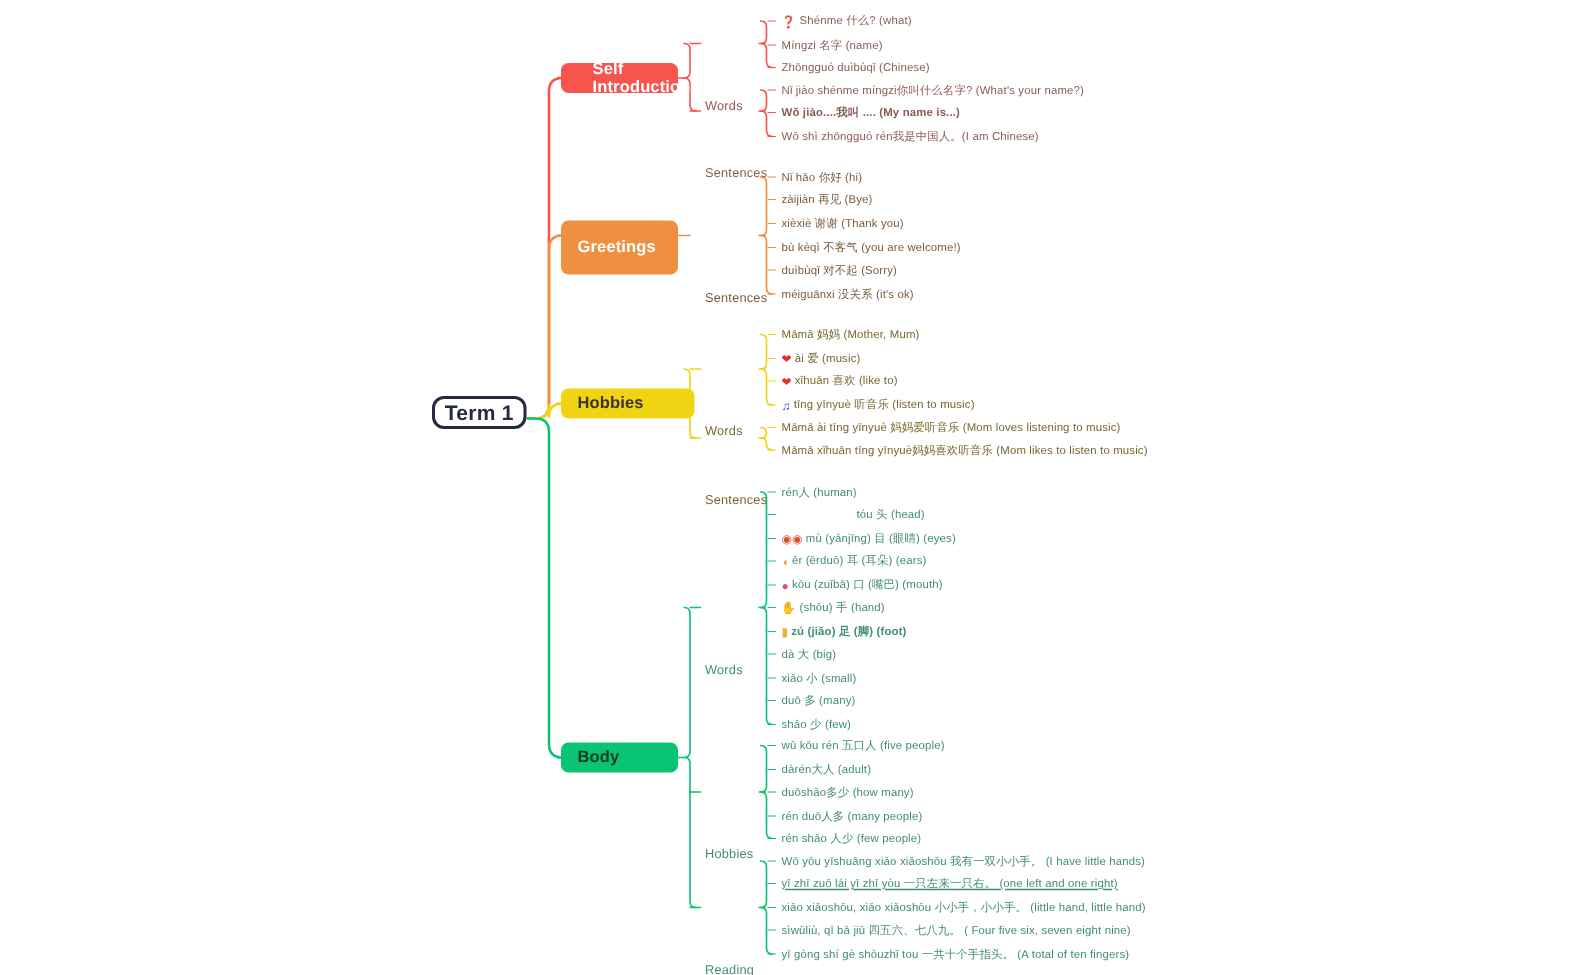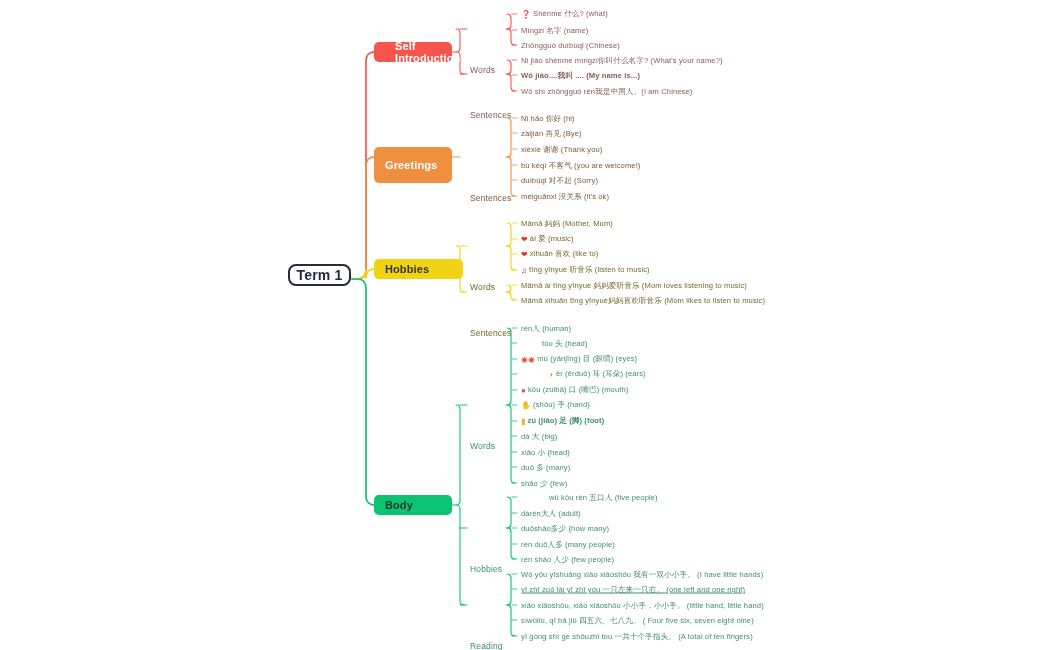--- a/index.html
+++ b/index.html
@@ -186,32 +186,32 @@
       <div class="leaf" style="left: 521px; top: 223px; color: rgb(118, 104, 44);">Māmā 妈妈 (Mother, Mum)</div>
       <div class="leaf" style="left: 521px; top: 239px; color: rgb(118, 104, 44);"><span class="emoji" style="color: rgb(224, 52, 43);">❤</span><span>ài 爱 (music)</span></div>
       <div class="leaf" style="left: 521px; top: 254px; color: rgb(118, 104, 44);"><span class="emoji" style="color: rgb(224, 52, 43);">❤</span><span>xǐhuān 喜欢 (like to)</span></div>
       <div class="leaf" style="left: 521px; top: 270px; color: rgb(118, 104, 44);"><span class="emoji" style="color: rgb(59, 63, 212);">♫</span><span>tīng yīnyuè 听音乐  (listen to music)</span></div>
       <div class="sub-label" style="left: 470px; top: 292px; color: rgb(118, 104, 44);">Sentences</div>
       <div class="leaf" style="left: 521px; top: 285px; color: rgb(118, 104, 44);">Māmā ài tīng yīnyuè 妈妈爱听音乐 (Mom loves listening to music)</div>
       <div class="leaf" style="left: 521px; top: 300px; color: rgb(118, 104, 44);">Māmā xǐhuān tīng yīnyuè妈妈喜欢听音乐   (Mom likes to listen to music)</div>
       <div class="node topic-node dark-text" style="left: 374px; top: 495px; width: 78px; height: 20px; background: rgb(10, 196, 115); color: rgb(20, 58, 42);">Body</div>
       <div class="sub-label" style="left: 470px; top: 405px; color: rgb(63, 142, 110);">Words</div>
       <div class="leaf" style="left: 521px; top: 328px; color: rgb(63, 142, 110);">rén人 (human)</div>
-      <div class="leaf" style="left: 521px; top: 343px; color: rgb(63, 142, 110); padding-left: 21px;">tóu 头 (head)</div>
+      <div class="leaf" style="left: 550px; top: 343px; color: rgb(63, 142, 110); padding-left: 21px;">tóu 头 (head)</div>
       <div class="leaf" style="left: 521px; top: 359px; color: rgb(63, 142, 110);"><span class="emoji" style="color: rgb(224, 80, 43);">◉◉</span><span>mù (yǎnjīng) 目  (眼睛)  (eyes)</span></div>
-      <div class="leaf" style="left: 521px; top: 374px; color: rgb(63, 142, 110); margin-left: 28px;"><span class="emoji" style="color: rgb(232, 163, 61);">◖</span><span>ěr (ěrduǒ) 耳  (耳朵)  (ears)</span></div>
+      <div class="leaf" style="left: 521px; top: 374px; color: rgb(63, 142, 110);"><span class="emoji" style="color: rgb(232, 163, 61);">◖</span><span>ěr (ěrduǒ) 耳  (耳朵)  (ears)</span></div>
       <div class="leaf" style="left: 521px; top: 390px; color: rgb(63, 142, 110);"><span class="emoji" style="color: rgb(217, 79, 107);">●</span><span>kǒu (zuǐbā) 口  (嘴巴)  (mouth)</span></div>
       <div class="leaf" style="left: 521px; top: 405px; color: rgb(63, 142, 110);"><span class="emoji" style="color: rgb(232, 179, 61);">✋</span><span>(shǒu) 手 (hand)</span></div>
       <div class="leaf" style="left: 521px; top: 421px; color: rgb(63, 142, 110); font-weight: bold;"><span class="emoji" style="color: rgb(232, 179, 61);">▮</span><span>zú (jiǎo) 足  (脚)  (foot)</span></div>
       <div class="leaf" style="left: 521px; top: 436px; color: rgb(63, 142, 110);">dà 大 (big)</div>
-      <div class="leaf" style="left: 521px; top: 452px; color: rgb(63, 142, 110);">xiǎo 小 (head)</div>
+      <div class="leaf" style="left: 521px; top: 452px; color: rgb(63, 142, 110);">xiǎo 小 (small)</div>
       <div class="leaf" style="left: 521px; top: 467px; color: rgb(63, 142, 110);">duō 多 (many)</div>
       <div class="leaf" style="left: 521px; top: 483px; color: rgb(63, 142, 110);">shǎo 少 (few)</div>
       <div class="sub-label" style="left: 470px; top: 528px; color: rgb(63, 142, 110);">Hobbies</div>
-      <div class="leaf" style="left: 521px; top: 497px; color: rgb(63, 142, 110); margin-left: 28px;">wǔ kǒu rén 五口人 (five people)</div>
+      <div class="leaf" style="left: 521px; top: 497px; color: rgb(63, 142, 110);">wǔ kǒu rén 五口人 (five people)</div>
       <div class="leaf" style="left: 521px; top: 513px; color: rgb(63, 142, 110);">dàrén大人 (adult)</div>
       <div class="leaf" style="left: 521px; top: 528px; color: rgb(63, 142, 110);">duōshǎo多少 (how many)</div>
       <div class="leaf" style="left: 521px; top: 544px; color: rgb(63, 142, 110);">rén duō人多  (many people)</div>
       <div class="leaf" style="left: 521px; top: 559px; color: rgb(63, 142, 110);">rén shǎo 人少 (few people)</div>
       <div class="sub-label" style="left: 470px; top: 605px; color: rgb(63, 142, 110);">Reading</div>
       <div class="leaf" style="left: 521px; top: 574px; color: rgb(63, 142, 110);">Wǒ yǒu yīshuāng xiǎo xiǎoshǒu 我有一双小小手。  (I have little hands)</div>
       <div class="leaf" style="left: 521px; top: 589px; color: rgb(63, 142, 110); text-decoration: underline;">yī zhī zuǒ lái yī zhī yòu 一只左来一只右。  (one left and one right)</div>
       <div class="leaf" style="left: 521px; top: 605px; color: rgb(63, 142, 110);">xiǎo xiǎoshǒu, xiǎo xiǎoshǒu 小小手，小小手。  (little hand, little hand)</div>
       <div class="leaf" style="left: 521px; top: 620px; color: rgb(63, 142, 110);">sìwǔliù, qī bā jiǔ 四五六、七八九。 ( Four five six, seven eight nine)</div>
       <div class="leaf" style="left: 521px; top: 636px; color: rgb(63, 142, 110);">yī gòng shí gè shǒuzhǐ tou 一共十个手指头。 (A total of ten fingers)</div>

